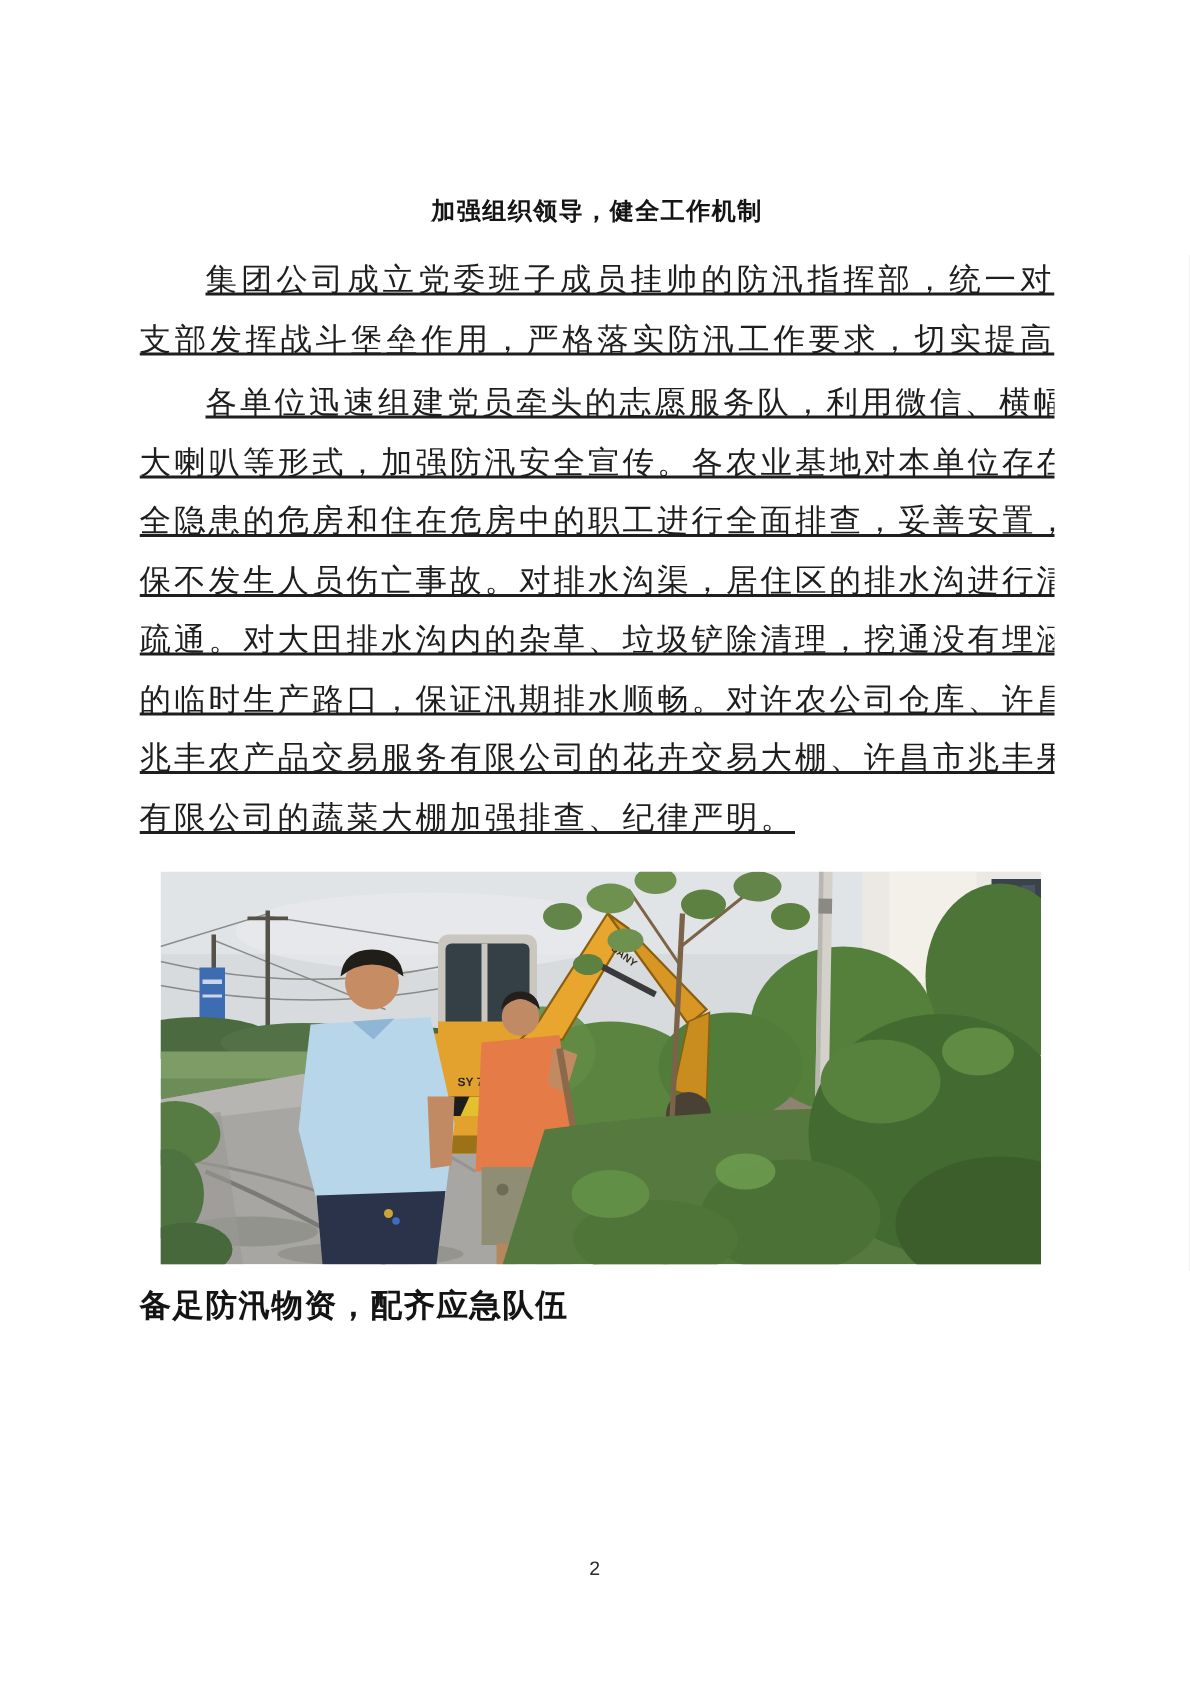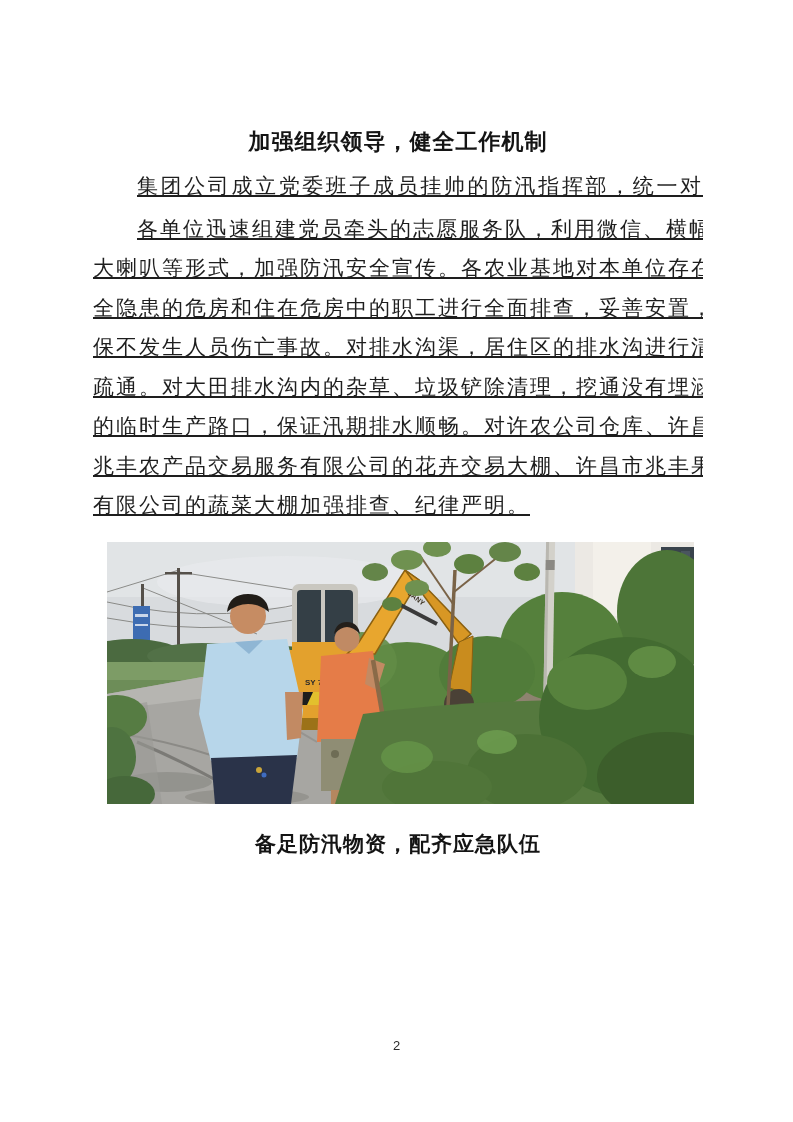--- a/index.html
+++ b/index.html
@@ -13,21 +13,21 @@
     color:#1e1e1e;
   }
   .content{
     position:absolute;
     left:93px;top:122px;
     width:610px;
   }
   .sec-heading{
     font-family:"Liberation Sans","DejaVu Sans",sans-serif;
     font-weight:700;
-    font-size:22px;
+    font-size:16px;
     line-height:40px;
     height:40px;
     text-align:center;
     letter-spacing:1px;
     color:#141414;
   }
   .para{margin:0;text-decoration:underline;}
   .para-1{margin-top:5px;}
   .para-2{margin-top:3px;}
   .tline{
@@ -43,26 +43,26 @@
   .tline.indent{padding-left:44px;}
   .tline.tlast{text-align-last:left;}
   .photo-frame{
     margin-top:16px;
     margin-left:14px;
     width:587px;height:262px;
     overflow:hidden;
   }
   .photo-frame svg{display:block;}
   .caption{
-    margin-top:25px;
+    margin-top:13px;
     font-family:"Liberation Sans","DejaVu Sans",sans-serif;
     font-weight:700;
     font-size:21px;
     line-height:30px;
-    text-align:center;
+    text-align:left;
     letter-spacing:1px;
     color:#141414;
   }
   .page-number{
     position:absolute;
     left:0;top:1038px;
     width:100%;
     text-align:center;
     font-family:"Liberation Sans","DejaVu Sans",sans-serif;
     font-size:13px;
@@ -72,20 +72,21 @@
 </head>
 <body>
 
 <div class="page">
   <div class="content">
 
     <div class="sec-heading">加强组织领导，健全工作机制</div>
 
     <div class="para para-1">
         <div class="tline indent">集团公司成立党委班子成员挂帅的防汛指挥部，统一对</div>
+        <div class="tline">支部发挥战斗堡垒作用，严格落实防汛工作要求，切实提高</div>
       </div>
 
 
     <div class="para para-2">
         <div class="tline indent">各单位迅速组建党员牵头的志愿服务队，利用微信、横幅、</div>
         <div class="tline">大喇叭等形式，加强防汛安全宣传。各农业基地对本单位存在安</div>
         <div class="tline">全隐患的危房和住在危房中的职工进行全面排查，妥善安置，确</div>
         <div class="tline">保不发生人员伤亡事故。对排水沟渠，居住区的排水沟进行清理</div>
         <div class="tline">疏通。对大田排水沟内的杂草、垃圾铲除清理，挖通没有埋涵管</div>
         <div class="tline">的临时生产路口，保证汛期排水顺畅。对许农公司仓库、许昌市</div>

